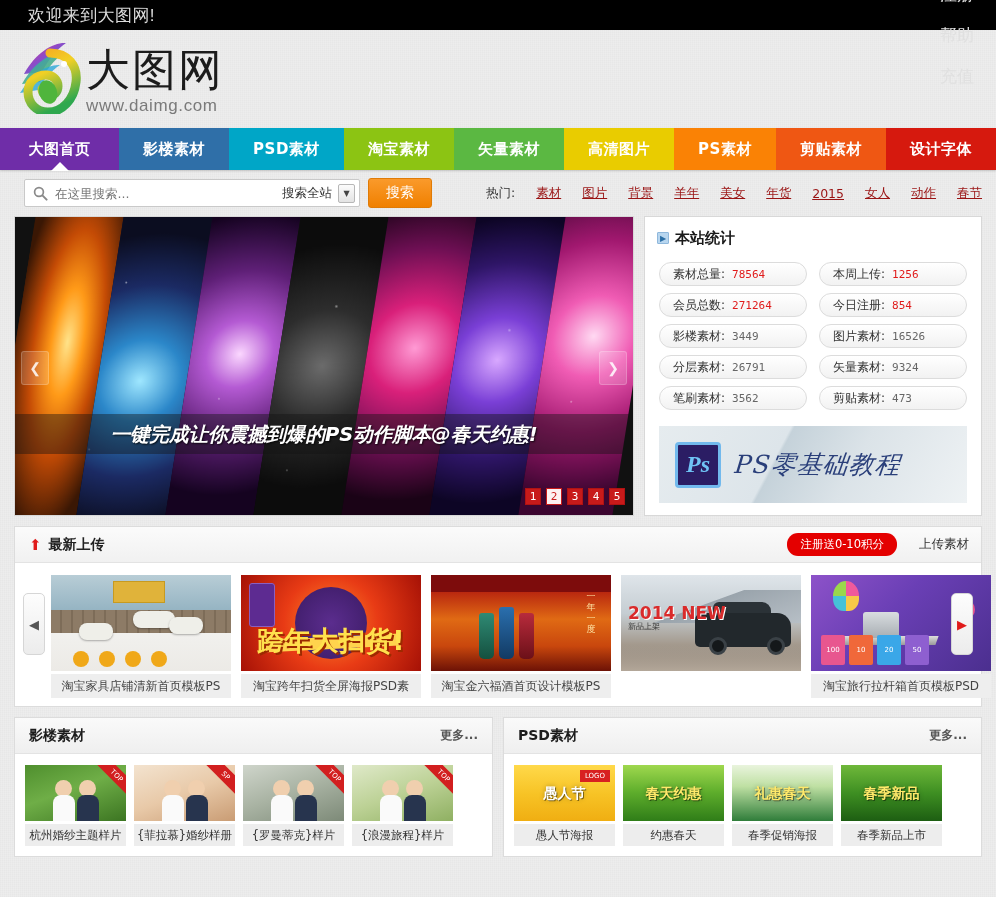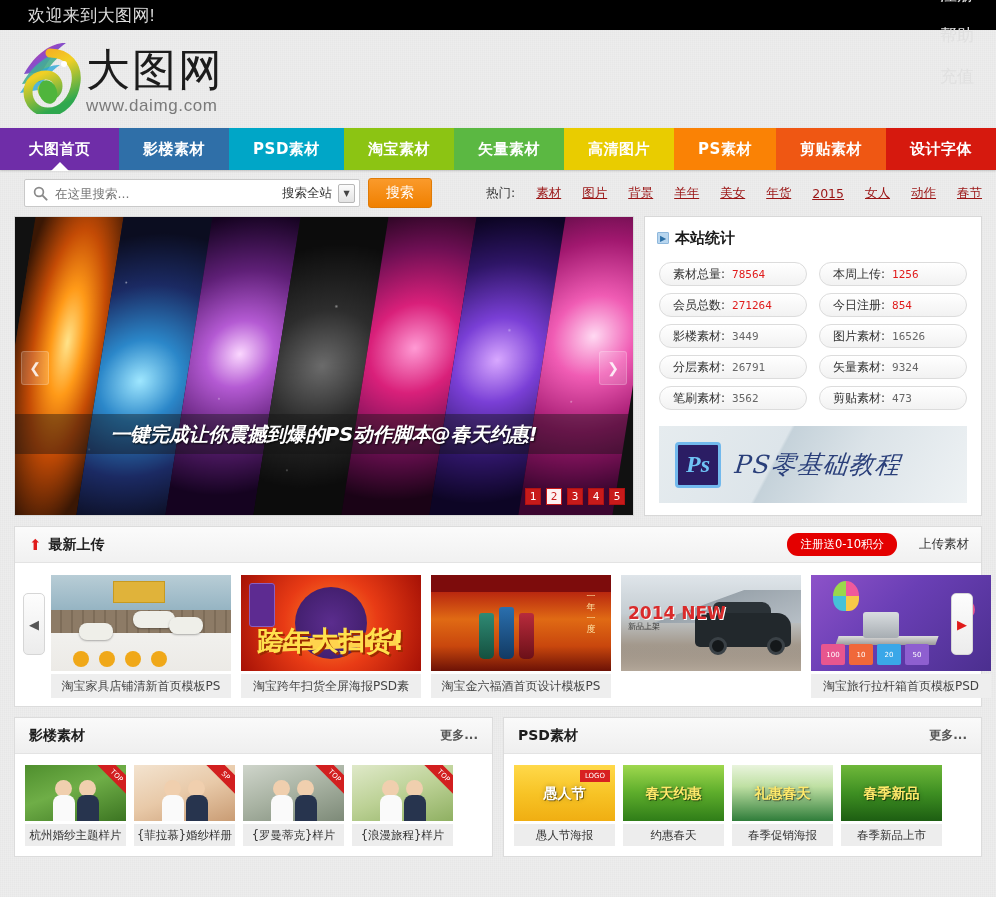--- a/index.html
+++ b/index.html
@@ -321,21 +321,21 @@
   .t-trav { background: linear-gradient(135deg,#8d52c9 0%,#6a3fb5 42%,#4b2f8f 100%); }
   .t-trav .ball { position:absolute;left:22px;top:6px;width:26px;height:30px;border-radius:50% 50% 40% 40%;
     background: conic-gradient(#f05a9b 0 25%, #f7c948 0 50%, #45c2d8 0 75%, #9ad84b 0 100%); }
   .t-trav .ball2 { position:absolute;right:16px;top:26px;width:14px;height:17px;border-radius:50%;
     background:#e8568f;}
   .t-trav .plat { position:absolute;left:26px;bottom:26px;width:100px;height:9px;
     background:linear-gradient(#ddd,#9a9a9a);transform:skewX(-20deg);}
   .t-trav .case { position:absolute;left:52px;bottom:33px;width:36px;height:26px;
     background:linear-gradient(#d9dde0,#a7adb2);border-radius:3px;}
   .t-trav .tags { position:absolute;left:10px;bottom:6px;display:flex;gap:4px;}
-  .t-trav .tg { width:24px;height:21px;border-radius:2px;color:#fff;font-size:7px;
+  .t-trav .tg { width:24px;height:30px;border-radius:2px;color:#fff;font-size:7px;
     display:flex;align-items:center;justify-content:center;font-family:"DejaVu Sans",sans-serif;}
 
   
   .row-bottom { display: flex; gap: 10px; margin-top: 10px; }
   .half { flex: 1; background: #fff; border: 1px solid #dcdcdc; }
   .half-head {
     height: 36px; display: flex; align-items: center; justify-content: space-between;
     padding: 0 14px; background: linear-gradient(#fafafa,#efefef);
     border-bottom: 1px solid #e3e3e3;
   }

